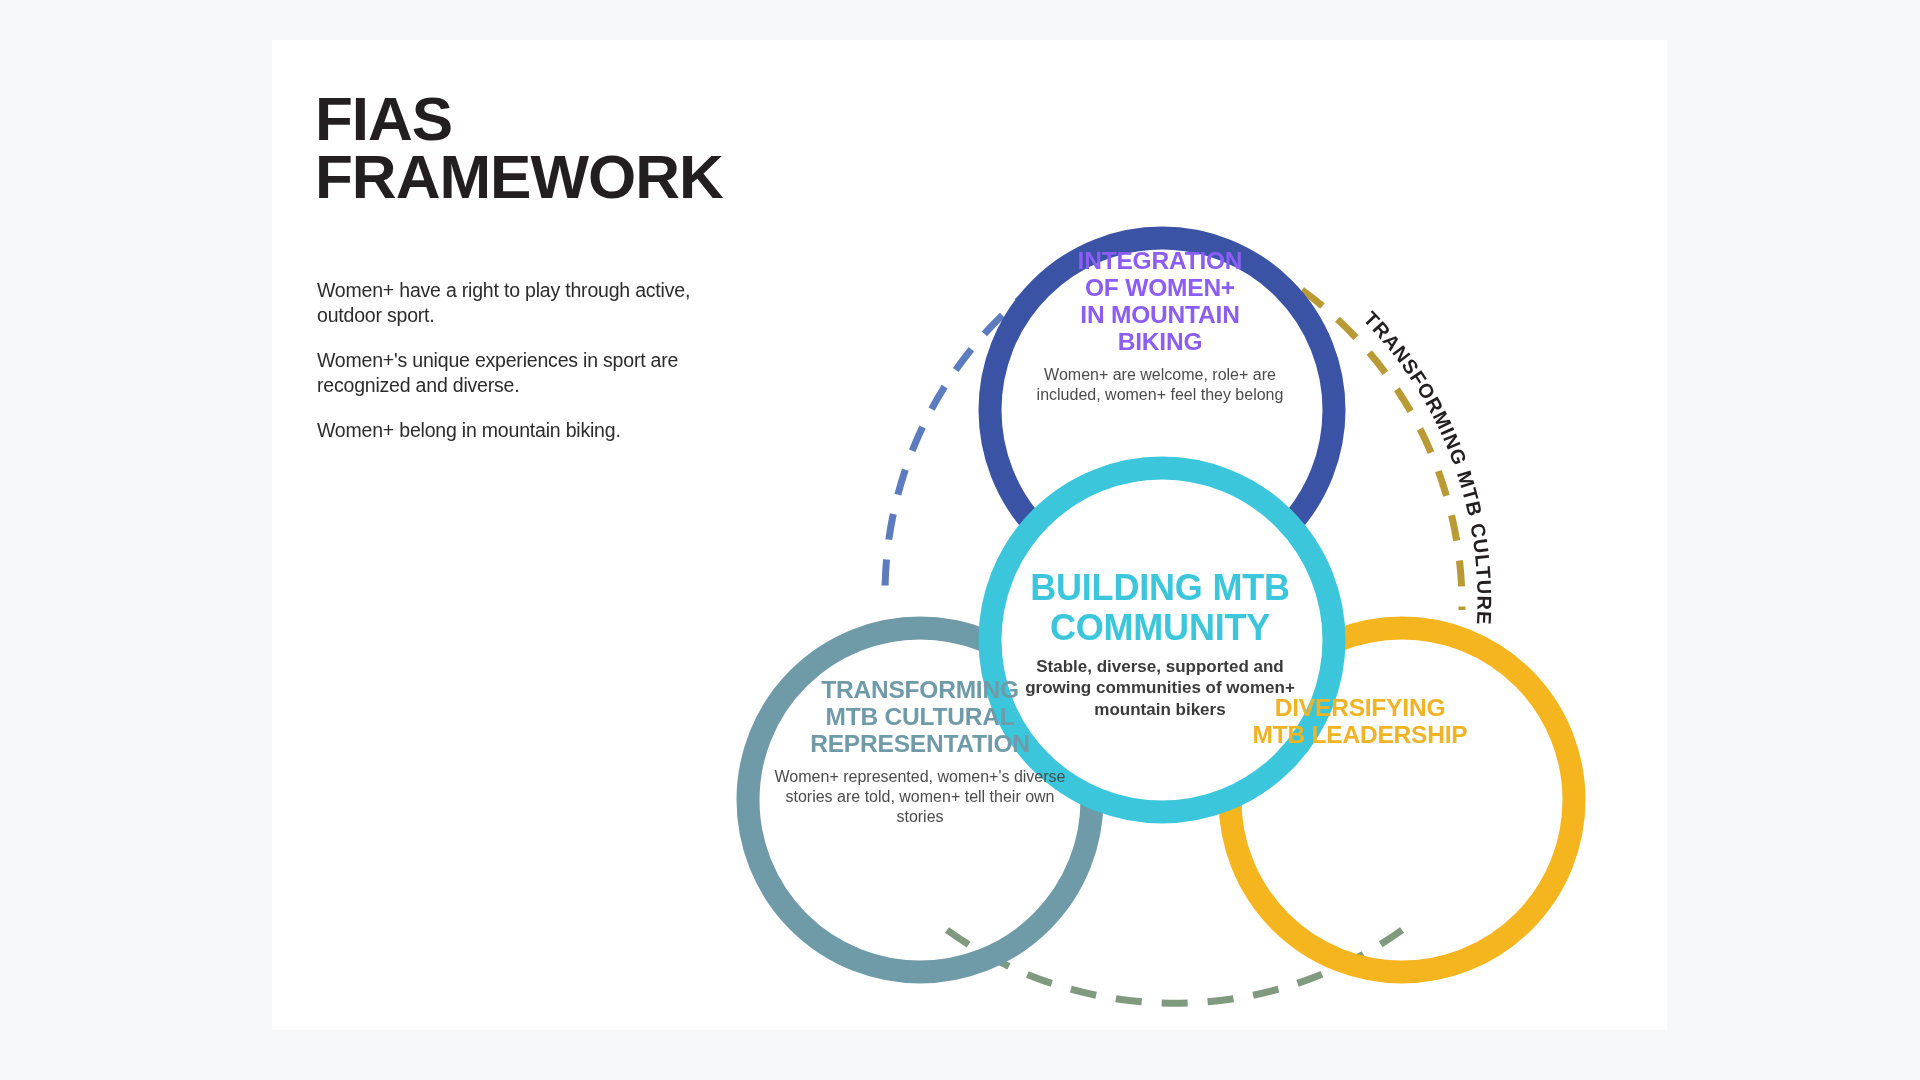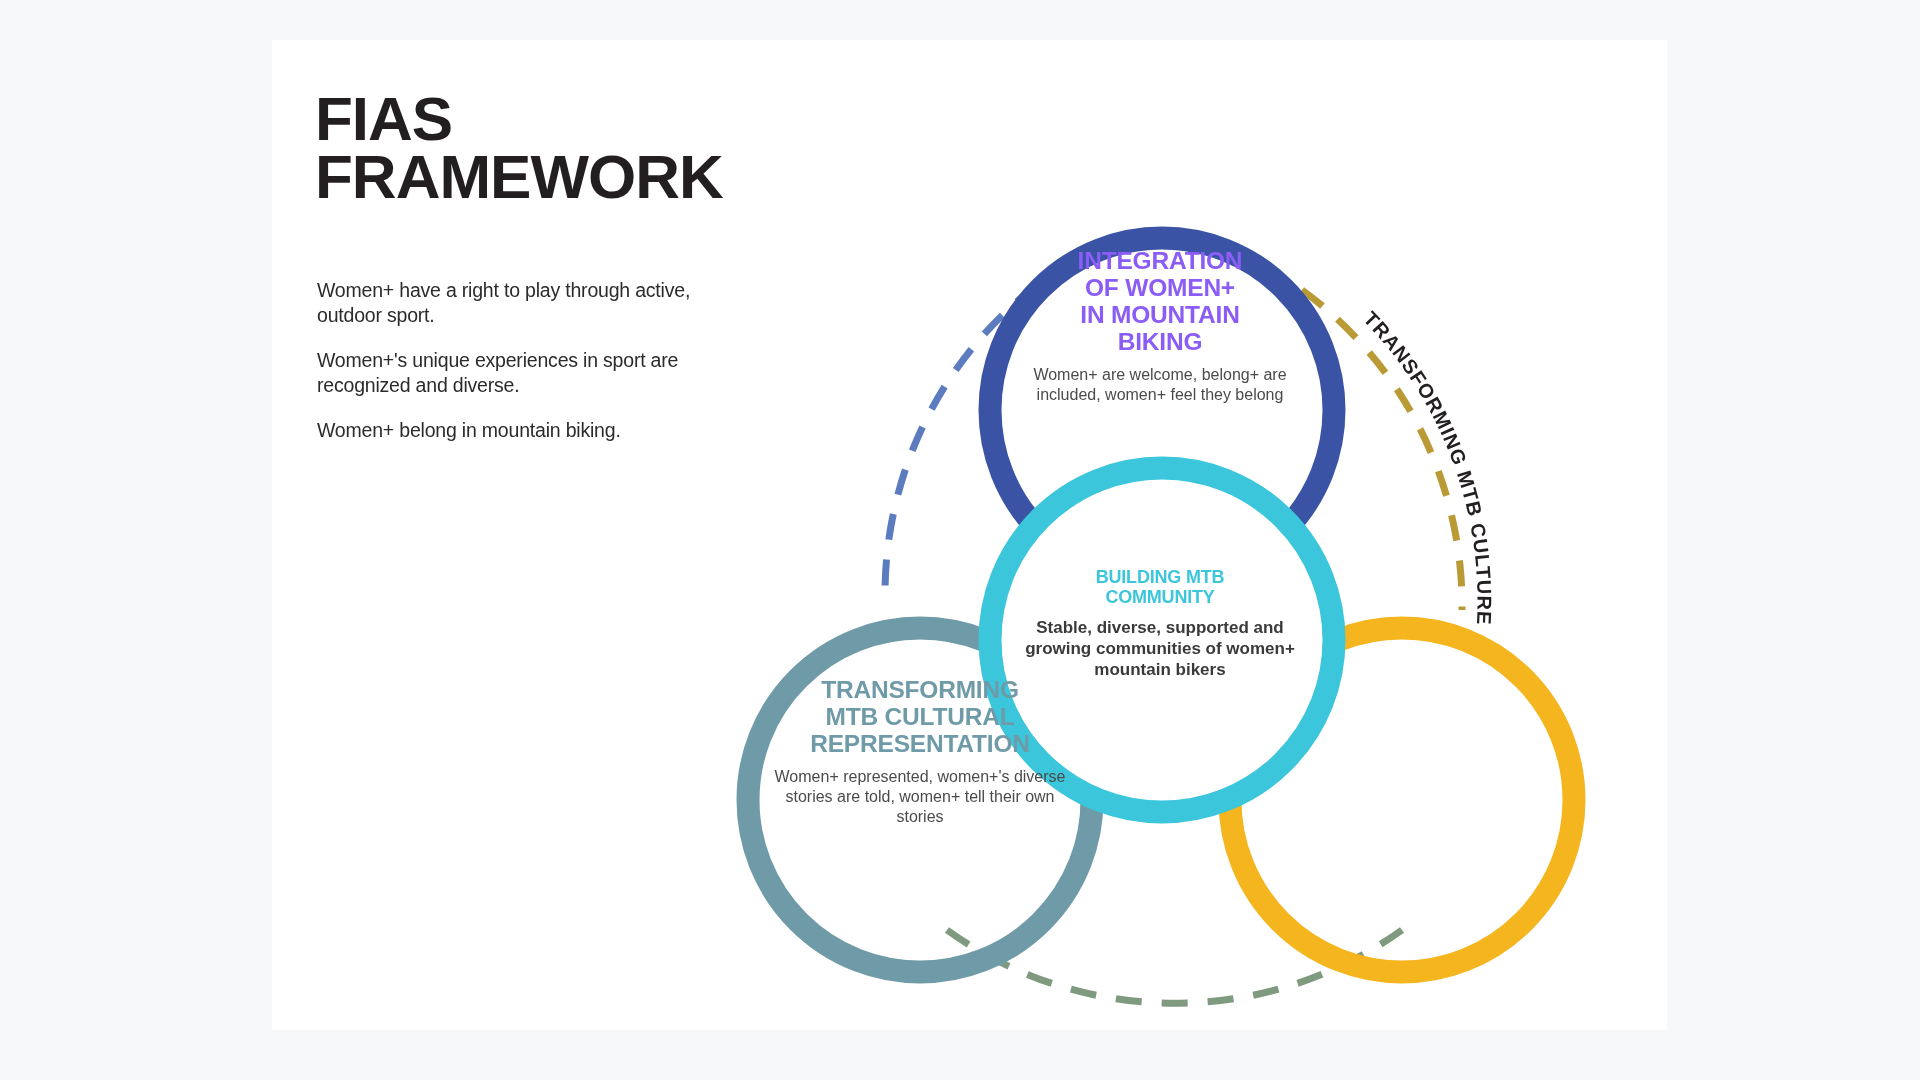--- a/index.html
+++ b/index.html
@@ -109,21 +109,21 @@
     width: 290px;
   }
   #node-integration .node-heading { color: #8b5cf6; }
 
   
   #node-center {
     left: 408px;
     top: 468px;
     width: 300px;
   }
-  #node-center .node-heading { color: #3bc6dc; font-size: 18px; }
+  #node-center .node-heading { color: #3bc6dc; font-size: 36px; }
 
   
   #node-cultural {
     left: 168px;
     top: 577px;
     width: 300px;
   }
   #node-cultural .node-heading { color: #6f9aa8; }
 
   
@@ -187,38 +187,42 @@
         </text>
       </svg>
 
       <div class="node-text" id="node-integration">
         <div class="node-heading">
           <span>INTEGRATION</span><br>
           <span>OF WOMEN+</span><br>
           <span>IN MOUNTAIN</span><br>
           <span>BIKING</span>
         </div>
-        <div class="node-body">Women+ are welcome, belong+ are included, women+ feel they belong</div>
+        <div class="node-body">Women+ are welcome, role+ are included, women+ feel they belong</div>
       </div>
 
       <div class="node-text" id="node-center">
         <div class="node-heading">
           <span>BUILDING MTB</span><br>
           <span>COMMUNITY</span>
         </div>
         <div class="node-body bold">Stable, diverse, supported and growing communities of women+ mountain bikers</div>
       </div>
 
       <div class="node-text" id="node-cultural">
         <div class="node-heading">
           <span>TRANSFORMING</span><br>
           <span>MTB CULTURAL</span><br>
           <span>REPRESENTATION</span>
         </div>
         <div class="node-body">Women+ represented, women+'s diverse stories are told, women+ tell their own stories</div>
       </div>
 
       <div class="node-text" id="node-leadership">
+        <div class="node-heading">
+          <span>DIVERSIFYING</span><br>
+          <span>MTB LEADERSHIP</span>
+        </div>
       </div>
 
     </div>
   </div>
 </div>
 
 </body></html>

